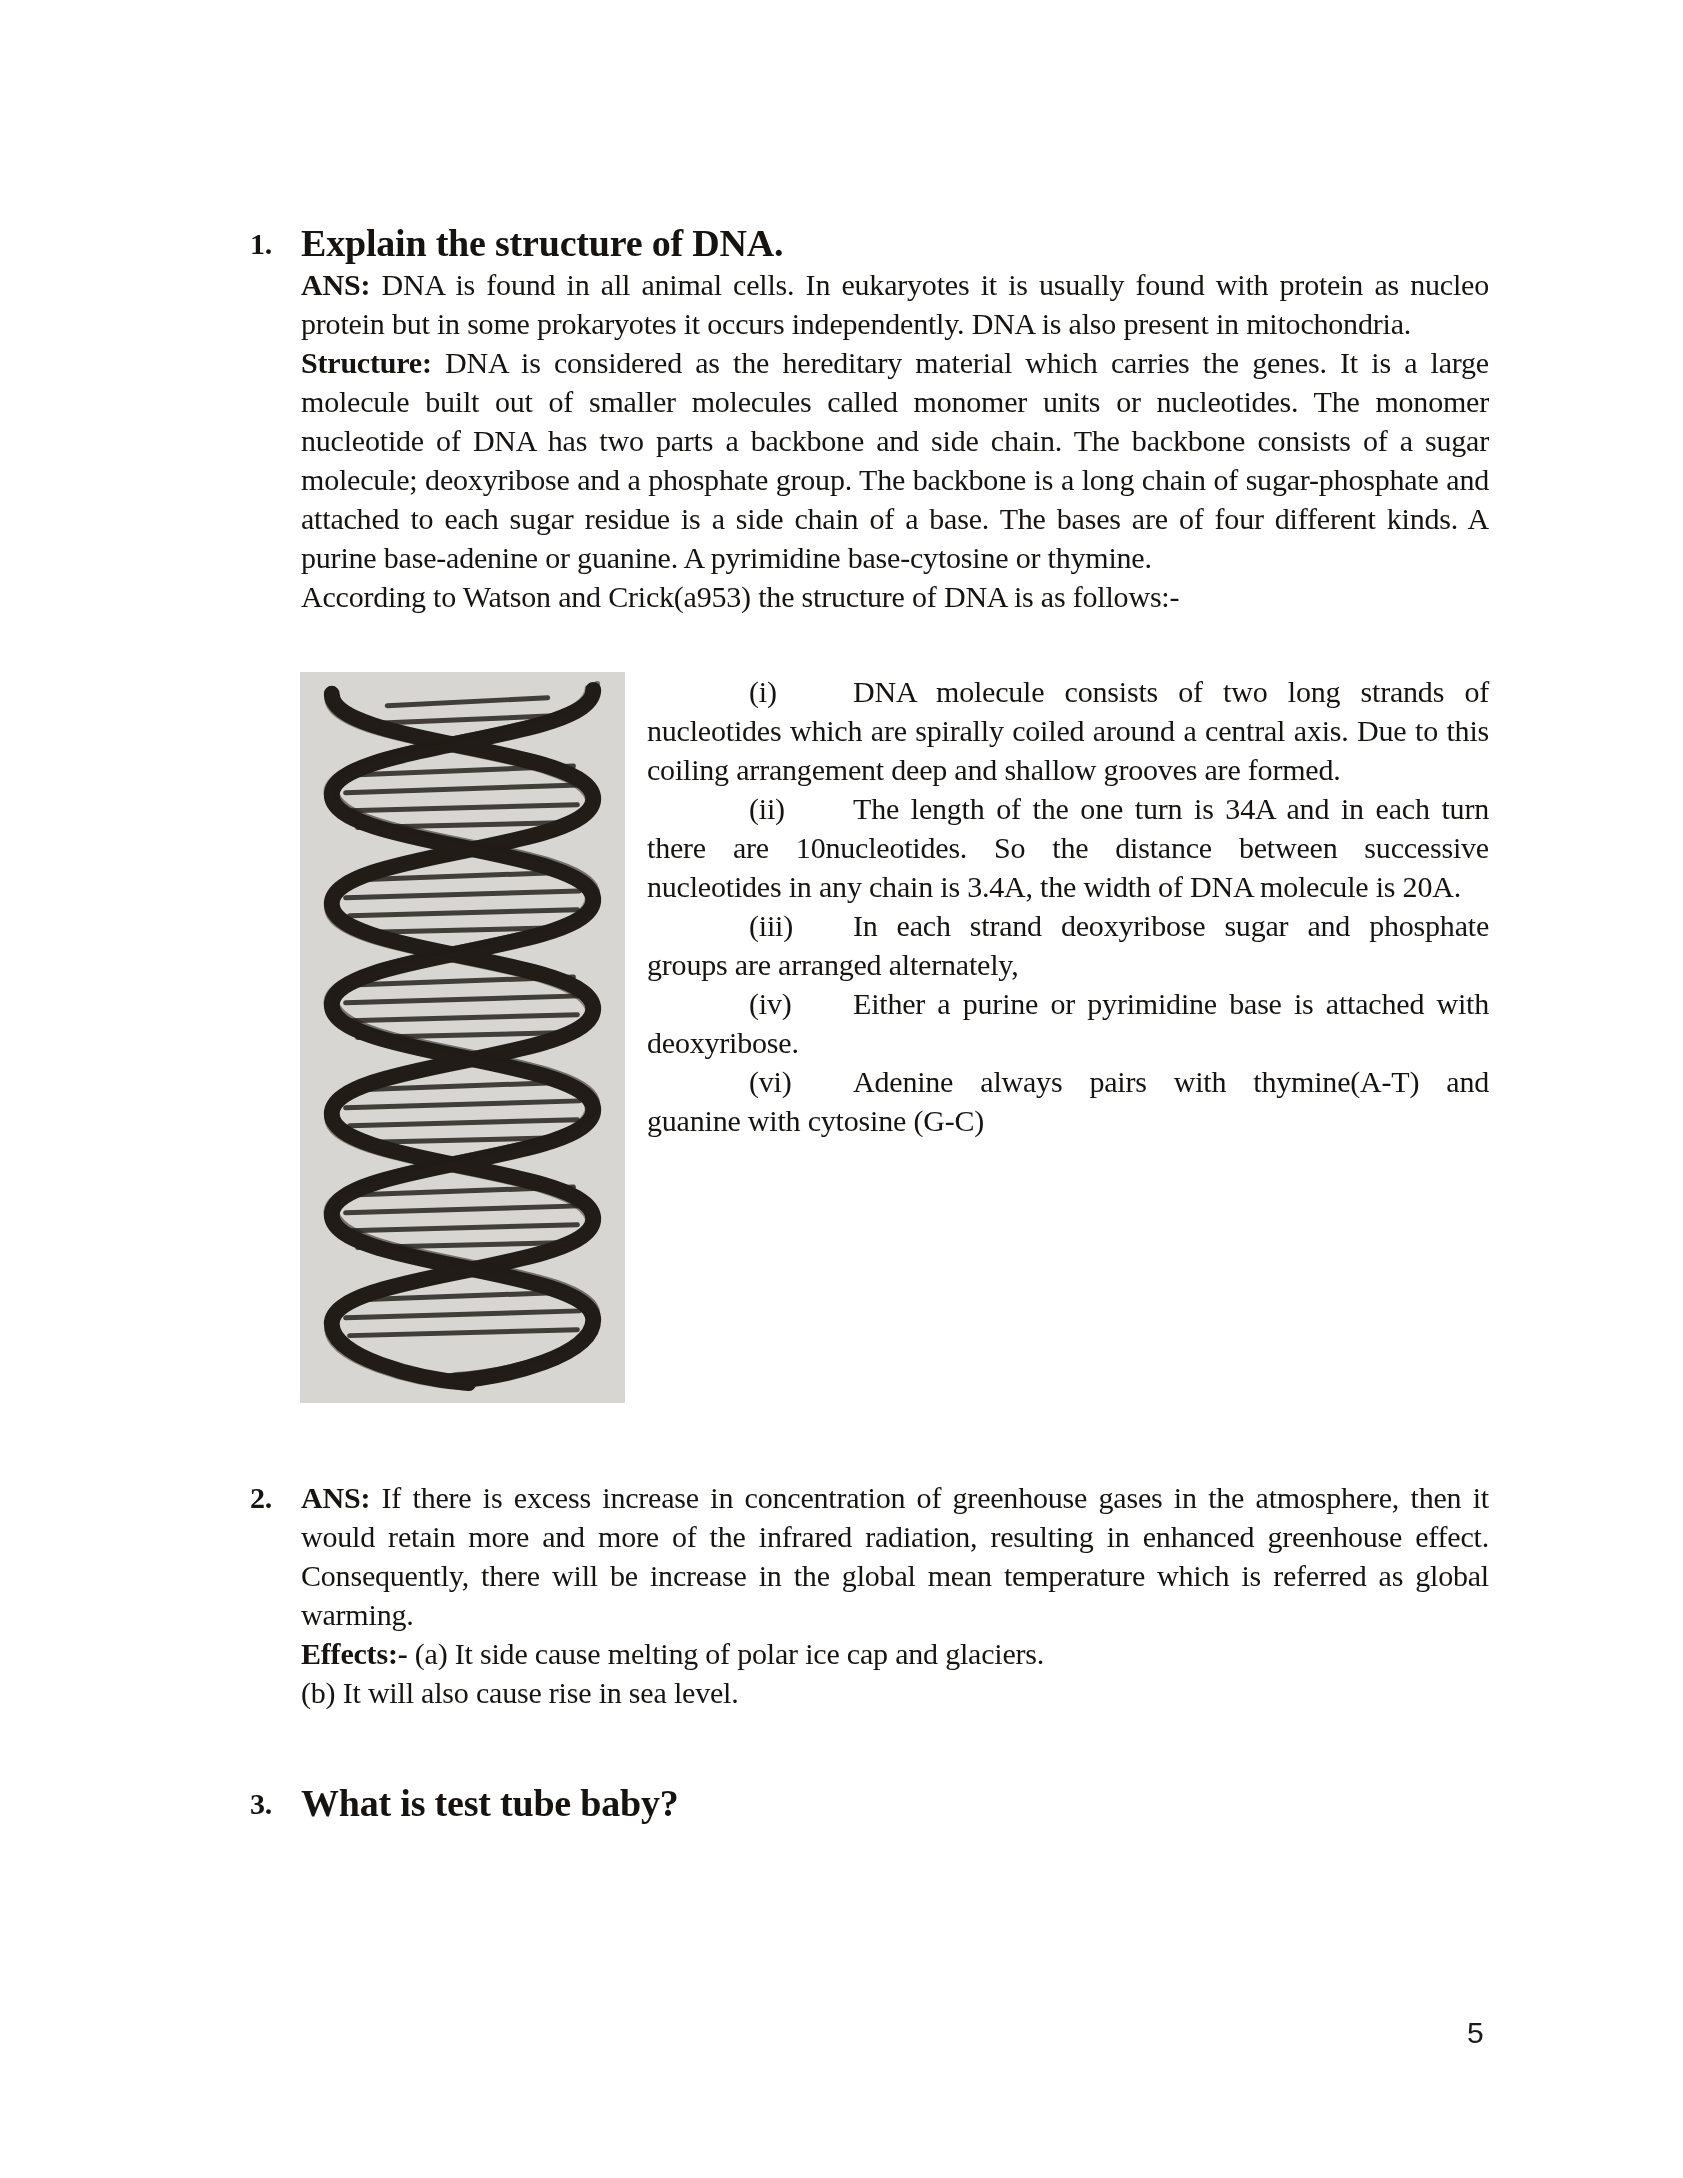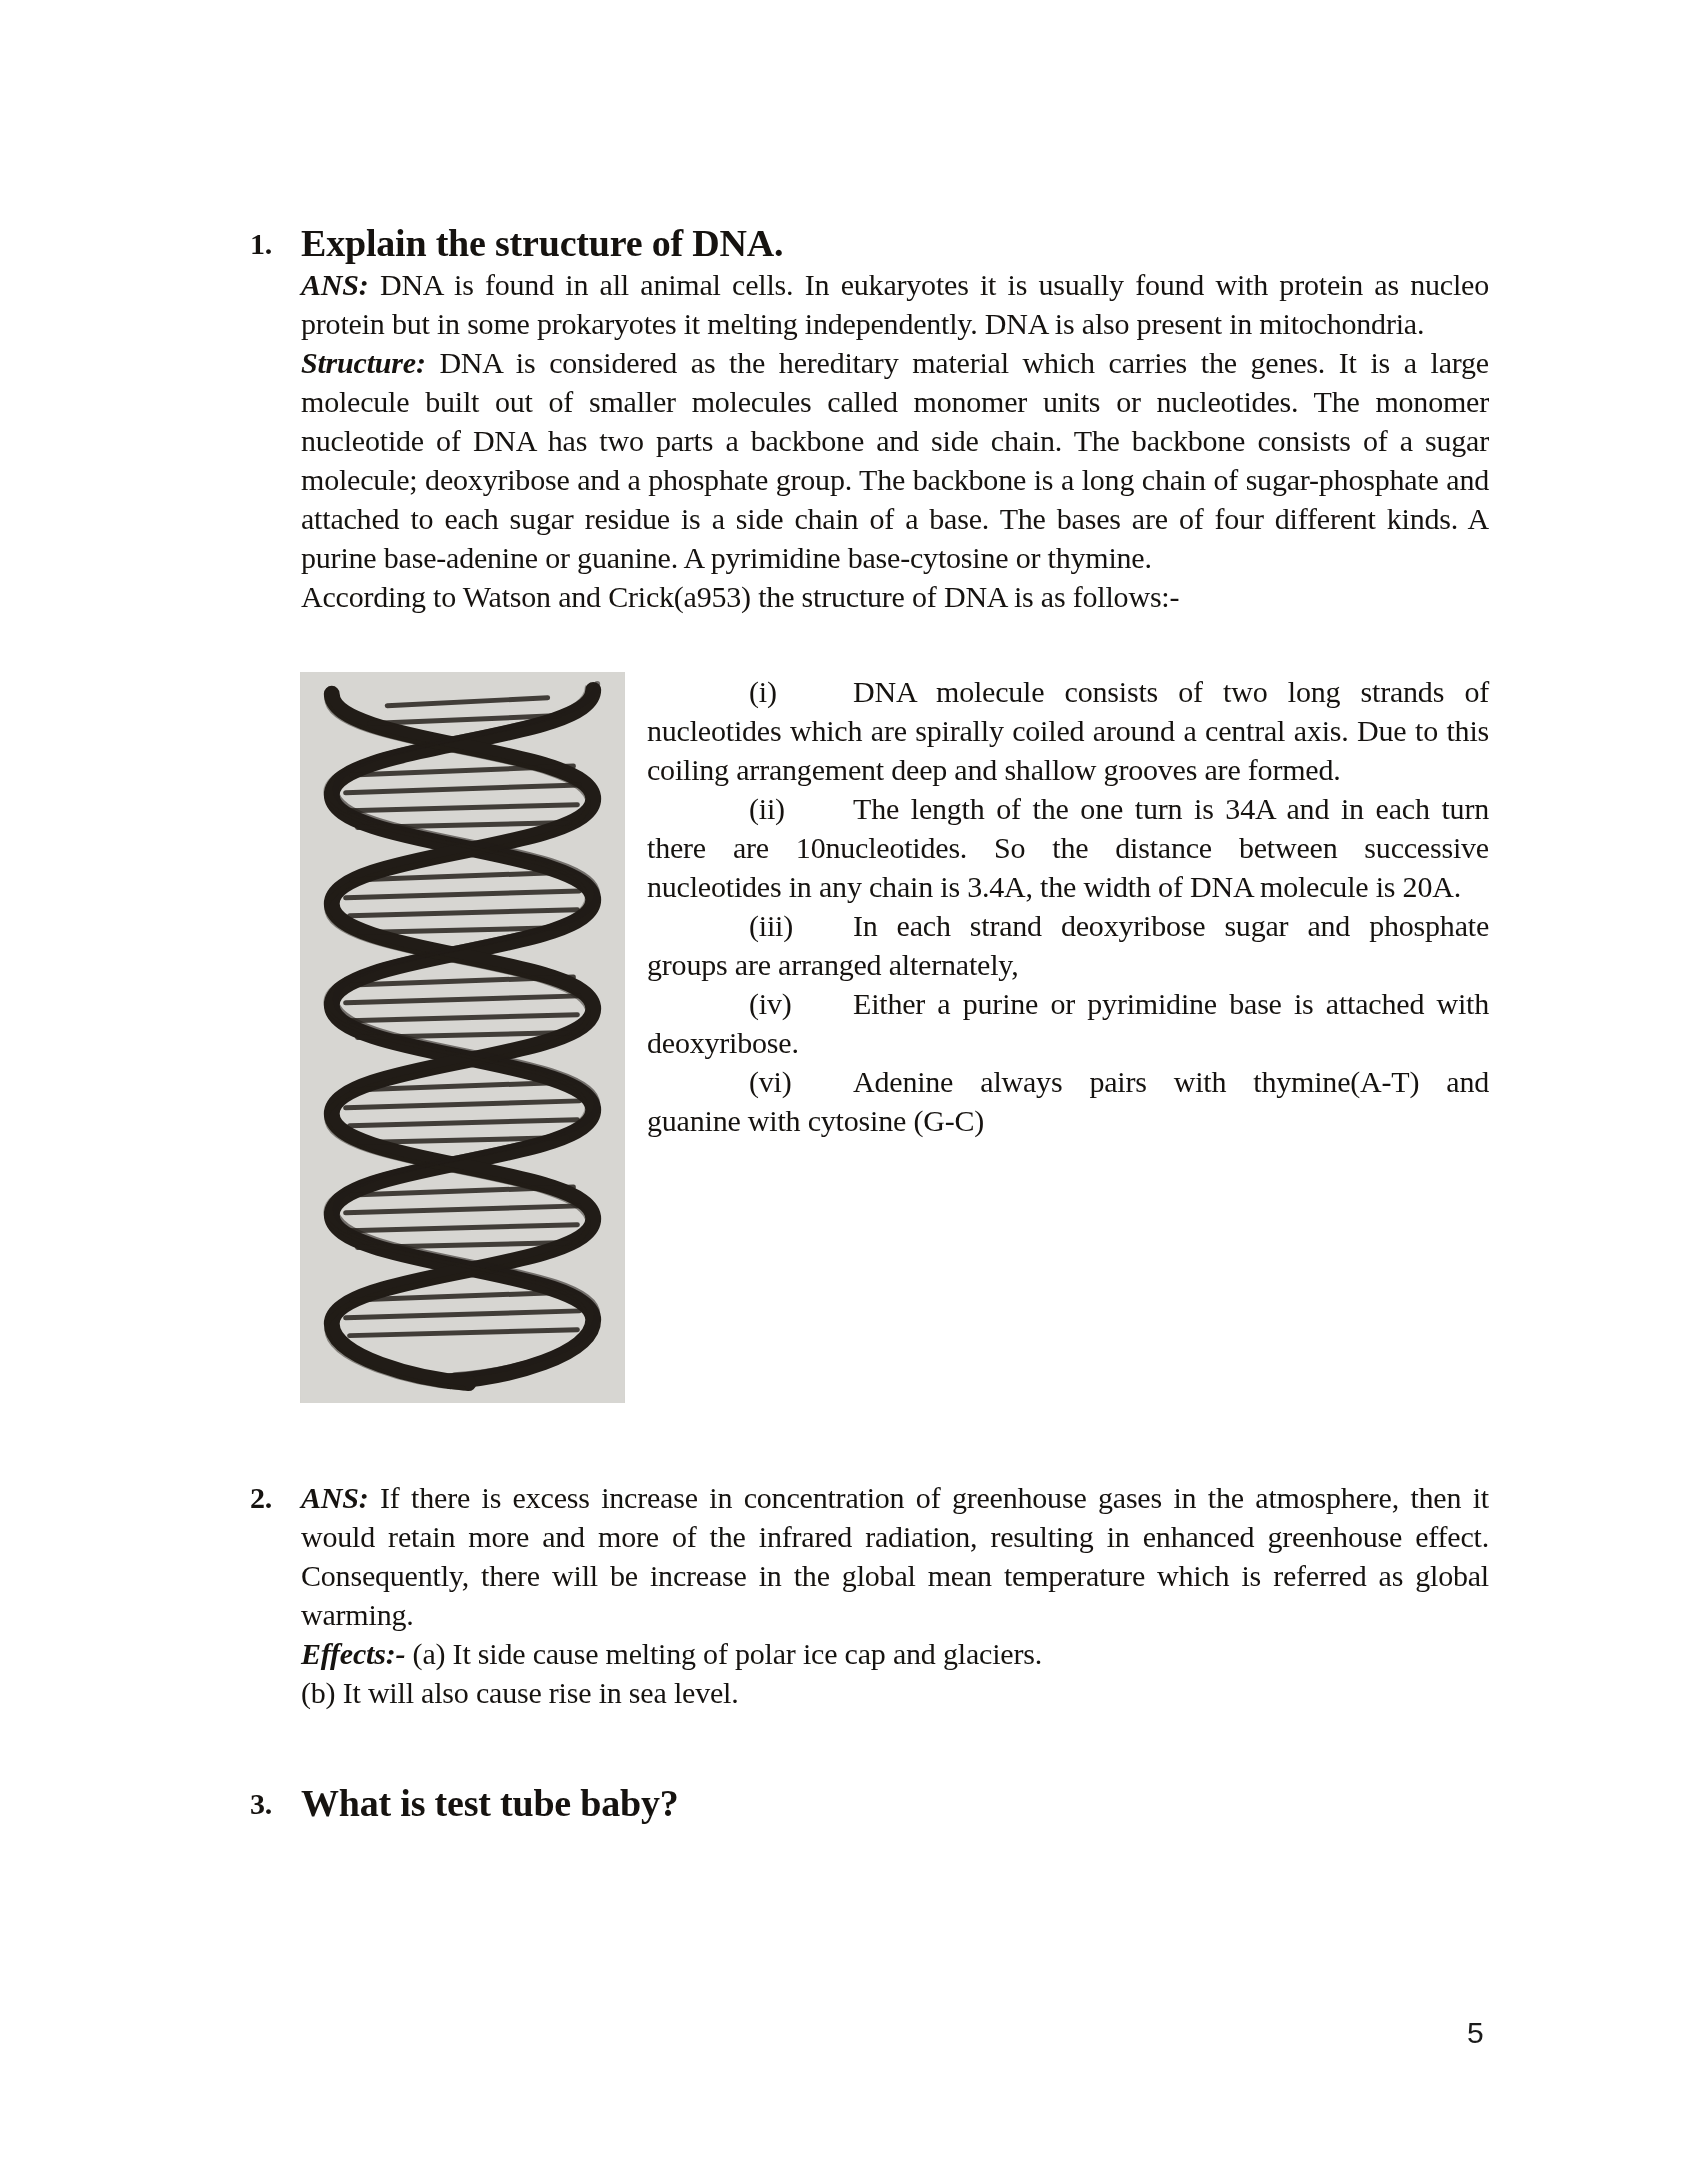--- a/index.html
+++ b/index.html
@@ -7,21 +7,21 @@
     position:relative; width:1683px; height:2178px; background:#ffffff;
     font-family:"Liberation Serif","DejaVu Serif",serif;
     font-size:30px; line-height:39px; color:#161310;
     overflow:hidden; margin:0 auto;
   }
   .content { position:absolute; left:301px; top:224px; width:1188px; text-align:justify; letter-spacing:-0.2px; }
   .qhead { position:relative; }
   .qnum { position:absolute; left:-51px; top:0; font-weight:700; }
   .qtitle { display:inline; font-weight:700; font-size:38px; margin:0; }
   .para { margin:0; }
-  .lbl { font-weight:700;font-style:italic; }
+  .lbl { font-weight:700; }
   .wrapzone { }
   .photo {
     float:left; width:325px; height:731px; margin:0 22px 0 -1px;
     background:#d7d6d2;
     box-shadow: inset 0 -12px 16px -9px rgba(95,93,82,.5), inset 0 0 34px rgba(118,116,106,.14);
   }
   .photo svg { display:block; width:325px; height:731px; }
   .point { margin:0; text-indent:102px; }
   .point.first { margin-top:56px; }
   .ptlabel { display:inline-block; width:104px; text-indent:0; }
@@ -38,21 +38,21 @@
 
 <div class="page">
   <div class="content">
 
     <section>
       <div class="qhead">
         <span class="qnum">1.</span>
         <h3 class="qtitle">Explain the structure of DNA.</h3>
       </div>
 
-      <p class="para"><b class="lbl">ANS:</b> <span>DNA is found in all animal cells. In eukaryotes it is usually found with protein as nucleo protein but in some prokaryotes it melting independently. DNA is also present in mitochondria.</span></p>
+      <p class="para"><b class="lbl">ANS:</b> <span>DNA is found in all animal cells. In eukaryotes it is usually found with protein as nucleo protein but in some prokaryotes it occurs independently. DNA is also present in mitochondria.</span></p>
 
       <p class="para"><b class="lbl">Structure:</b> <span>DNA is considered as the hereditary material which carries the genes. It is a large molecule built out of smaller molecules called monomer units or nucleotides. The monomer nucleotide of DNA has two parts a backbone and side chain. The backbone consists of a sugar molecule; deoxyribose and a phosphate group. The backbone is a long chain of sugar-phosphate and attached to each sugar residue is a side chain of a base. The bases are of four different kinds. A purine base-adenine or guanine. A pyrimidine base-cytosine or thymine.</span></p>
 
       <p class="para">According to Watson and Crick(a953) the structure of DNA is as follows:-</p>
 
       <div class="wrapzone">
         <div class="photo">
           <svg viewBox="0 0 328 738" xmlns="http://www.w3.org/2000/svg">
             <rect x="0" y="0" width="328" height="738" fill="#d7d6d2"></rect>
             <g fill="none" stroke-linecap="round" stroke-linejoin="round" stroke="#211c17">

